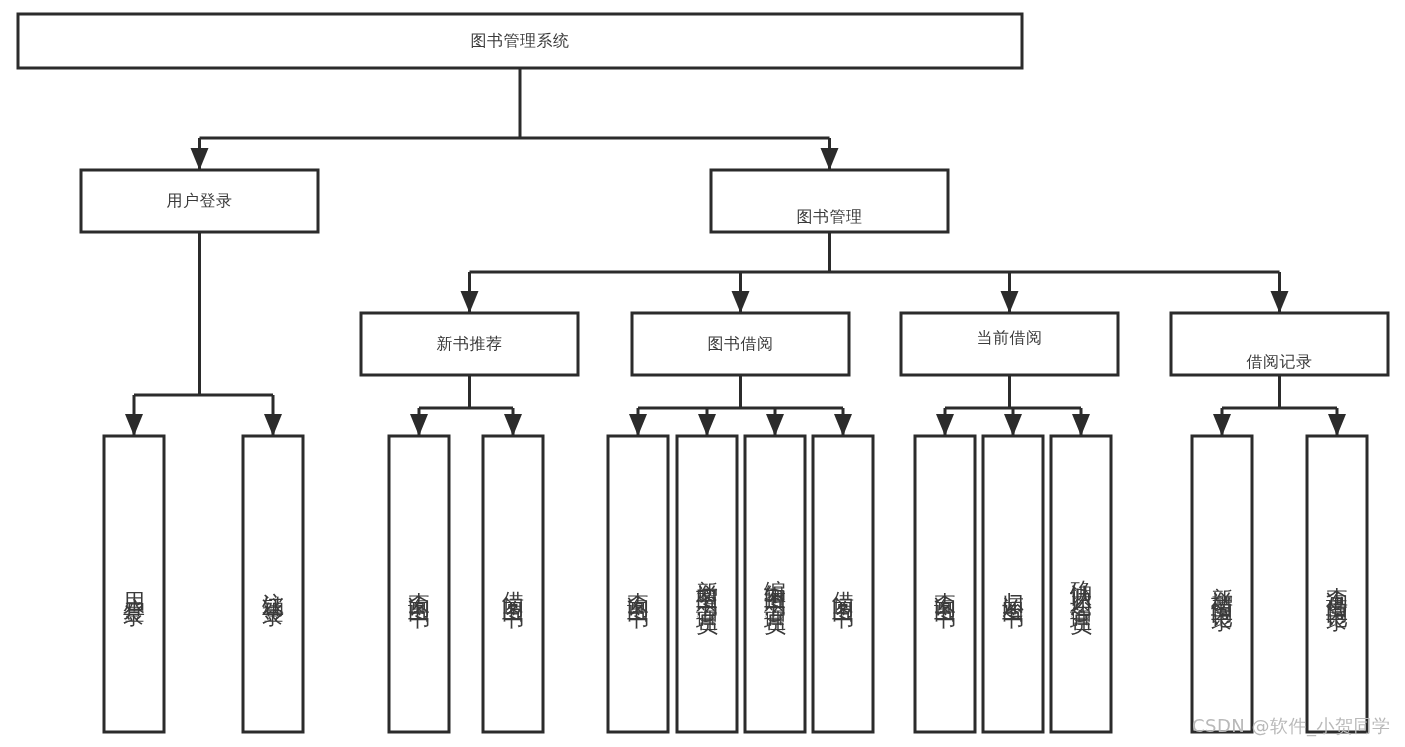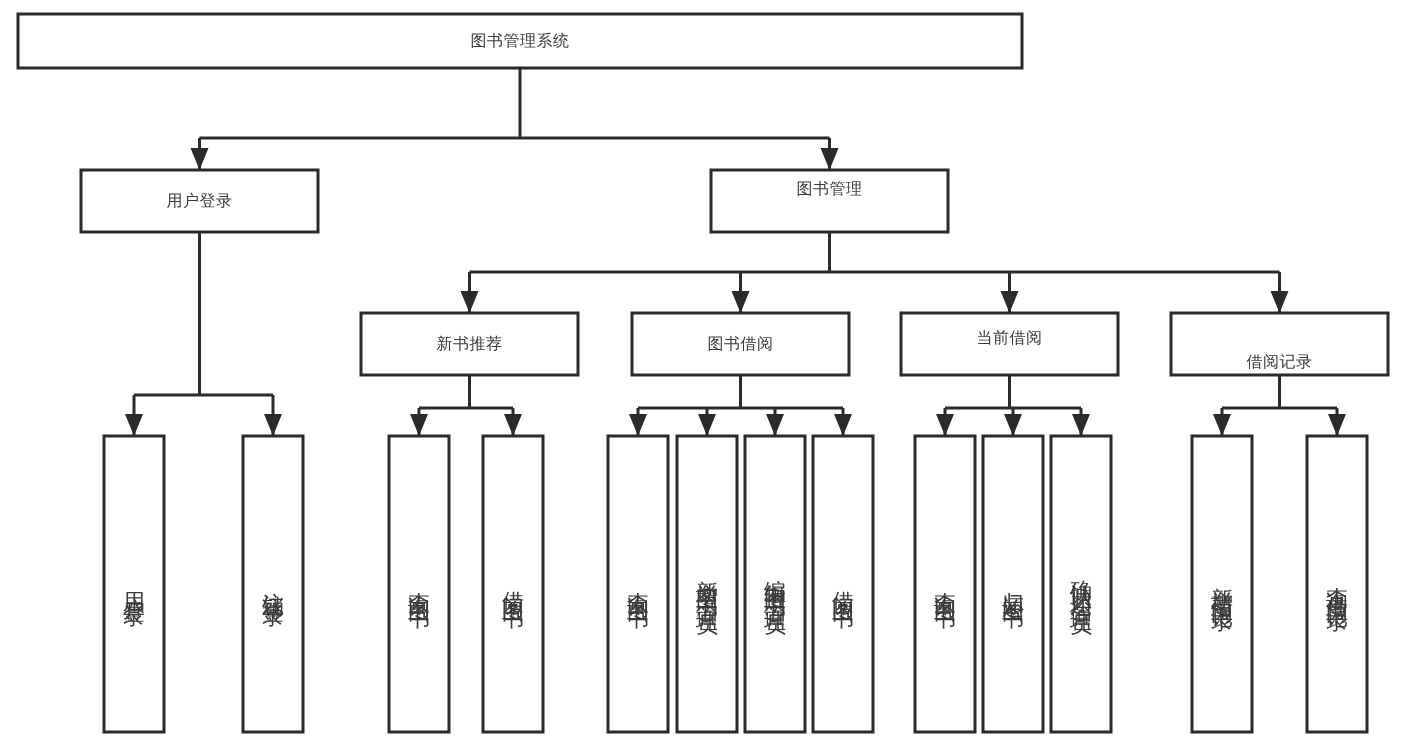--- a/index.html
+++ b/index.html
@@ -153,34 +153,35 @@
         <rect x="983" y="436" width="60" height="296" class="node-box"></rect>
         <rect x="1051" y="436" width="60" height="296" class="node-box"></rect>
         <rect x="1192" y="436" width="60" height="296" class="node-box"></rect>
         <rect x="1307" y="436" width="60" height="296" class="node-box"></rect>
       </g>
   </svg>
 
   <div id="labels-layer">
       <div class="node-label horizontal" style="left: 18px; top: 14px; width: 1004px; height: 54px;">图书管理系统</div>
       <div class="node-label horizontal" style="left: 81px; top: 170px; width: 237px; height: 62px;">用户登录</div>
-      <div class="node-label horizontal" style="left: 711px; top: 158px; width: 237px; height: 62px;">图书管理</div>
+      <div class="node-label horizontal" style="left: 711px; top: 186px; width: 237px; height: 62px;">图书管理</div>
       <div class="node-label horizontal" style="left: 361px; top: 313px; width: 217px; height: 62px;">新书推荐</div>
       <div class="node-label horizontal" style="left: 632px; top: 313px; width: 217px; height: 62px;">图书借阅</div>
       <div class="node-label horizontal" style="left: 901px; top: 313px; width: 217px; height: 50px;">当前借阅</div>
       <div class="node-label horizontal" style="left: 1171px; top: 331px; width: 217px; height: 62px;">借阅记录</div>
       <div class="node-label vertical" style="left: 104px; top: 436px; width: 60px; height: 296px;">用户登录</div>
       <div class="node-label vertical" style="left: 243px; top: 436px; width: 60px; height: 296px;">注销登录</div>
       <div class="node-label vertical" style="left: 389px; top: 436px; width: 60px; height: 296px;">查询图书</div>
       <div class="node-label vertical" style="left: 483px; top: 436px; width: 60px; height: 296px;">借阅图书</div>
       <div class="node-label vertical" style="left: 608px; top: 436px; width: 60px; height: 296px;">查询图书</div>
       <div class="node-label vertical" style="left: 677px; top: 436px; width: 60px; height: 296px;">新增图书（管理员）</div>
       <div class="node-label vertical" style="left: 745px; top: 436px; width: 60px; height: 296px;">编辑图书（管理员）</div>
       <div class="node-label vertical" style="left: 813px; top: 436px; width: 60px; height: 296px;">借阅图书</div>
       <div class="node-label vertical" style="left: 915px; top: 436px; width: 60px; height: 296px;">查询图书</div>
       <div class="node-label vertical" style="left: 983px; top: 436px; width: 60px; height: 296px;">归还图书</div>
       <div class="node-label vertical" style="left: 1051px; top: 436px; width: 60px; height: 296px;">确认归还（管理员）</div>
       <div class="node-label vertical" style="left: 1192px; top: 436px; width: 60px; height: 296px;">新增借阅记录</div>
       <div class="node-label vertical" style="left: 1307px; top: 436px; width: 60px; height: 296px;">查询借阅记录</div>
     </div>
 
+  <div class="watermark" style="left: 1192px; top: 714px;">CSDN @软件_小贺同学</div>
 
 </div>
 
 </body></html>

